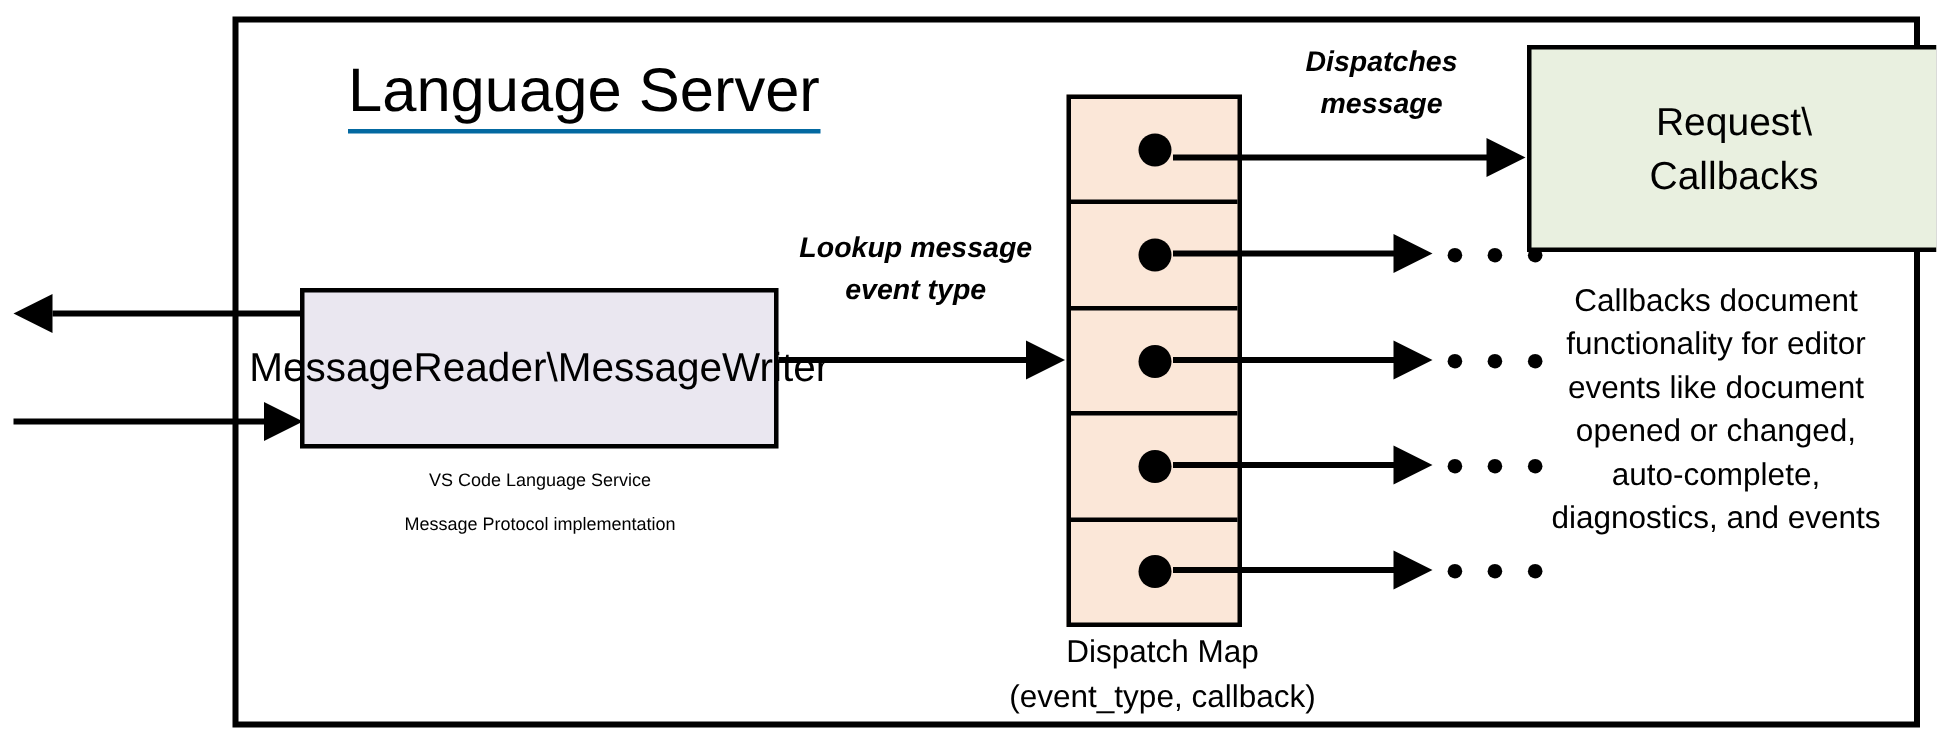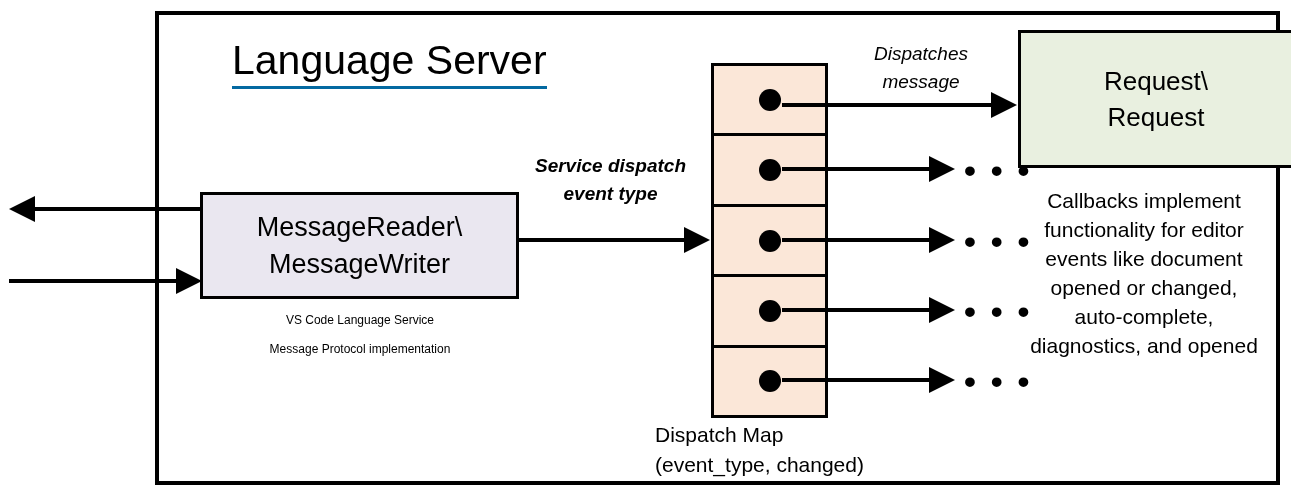--- a/index.html
+++ b/index.html
@@ -47,21 +47,21 @@
   
   #msg-box {
     left: 200px;
     top: 192px;
     width: 319px;
     height: 107px;
     background: #EAE7F0;
     border: 3px solid #000000;
     box-sizing: border-box;
     display: flex;
-    flex-direction: column;
+    flex-direction: row;
     align-items: center;
     justify-content: center;
   }
   #msg-box .line {
     font-size: 27px;
     line-height: 37px;
     white-space: nowrap;
   }
   #msg-caption {
     left: 180px;
@@ -92,27 +92,27 @@
     text-align: center;
     font-size: 19px;
     line-height: 28px;
     font-style: italic;
     font-weight: bold;
   }
 
   
   #dispatch-label {
     left: 836px;
-    top: 40px;
+    top: 28px;
     width: 170px;
     text-align: center;
     font-size: 19px;
     line-height: 28px;
     font-style: italic;
-    font-weight: normal;
+    font-weight: bold;
   }
 
   
   #dispatch-map {
     left: 711px;
     top: 63px;
     width: 117px;
     height: 355px;
     border: 3px solid #000;
     box-sizing: border-box;
@@ -134,20 +134,21 @@
     transform: translate(-50%, -50%);
     width: 22px;
     height: 22px;
     border-radius: 50%;
     background: #000;
   }
   #map-caption {
     left: 655px;
     top: 420px;
     width: 240px;
+    text-align: center;
     font-size: 21px;
     line-height: 30px;
   }
 
   
   #callback-box {
     left: 1018px;
     top: 30px;
     width: 276px;
     height: 138px;
@@ -224,21 +225,21 @@
     <div class="line">MessageWriter</div>
   </div>
   <div class="abs" id="msg-caption">
     <div>VS Code Language Service</div>
     <div>Message Protocol implementation</div>
   </div>
 
   <div class="abs h-line" style="left:519px; top:238px; width:166px;"></div>
   <div class="abs arrow-right" style="left:684px; top:227px;"></div>
   <div class="abs" id="lookup-label">
-    <div>Service dispatch</div>
+    <div>Lookup message</div>
     <div>event type</div>
   </div>
 
   <div class="abs" id="dispatch-map">
     <div class="map-cell">
       <span class="map-dot"></span>
     </div>
     <div class="map-cell">
       <span class="map-dot"></span>
     </div>
@@ -247,21 +248,21 @@
     </div>
     <div class="map-cell">
       <span class="map-dot"></span>
     </div>
     <div class="map-cell">
       <span class="map-dot"></span>
     </div>
   </div>
   <div class="abs" id="map-caption">
     <div>Dispatch Map</div>
-    <div>(event_type, changed)</div>
+    <div>(event_type, callback)</div>
   </div>
 
   <div class="abs connector-line" style="left:782px; top:103px; width:210px;"></div>
   <div class="abs arrow-right" style="left:991px; top:92px;"></div>
   <div class="abs" id="dispatch-label">
     <div>Dispatches</div>
     <div>message</div>
   </div>
 
   <div class="abs connector-line" style="left:782px; top:167px; width:148px;"></div>
@@ -275,24 +276,24 @@
   <div class="abs connector-line" style="left:782px; top:308px; width:148px;"></div>
   <div class="abs arrow-right" style="left:929px; top:297px;"></div>
   <div class="abs ellipsis" style="left:964px; top:301px;">• • •</div>
 
   <div class="abs connector-line" style="left:782px; top:378px; width:148px;"></div>
   <div class="abs arrow-right" style="left:929px; top:367px;"></div>
   <div class="abs ellipsis" style="left:964px; top:371px;">• • •</div>
 
   <div class="abs" id="callback-box">
     <div class="line">Request\</div>
-    <div class="line">Request</div>
+    <div class="line">Callbacks</div>
   </div>
   <div class="abs" id="callback-caption">
-    <div>Callbacks implement</div>
+    <div>Callbacks document</div>
     <div>functionality for editor</div>
     <div>events like document</div>
     <div>opened or changed,</div>
     <div>auto-complete,</div>
-    <div>diagnostics, and opened</div>
+    <div>diagnostics, and events</div>
   </div>
 
 </div>
 
 </body></html>

